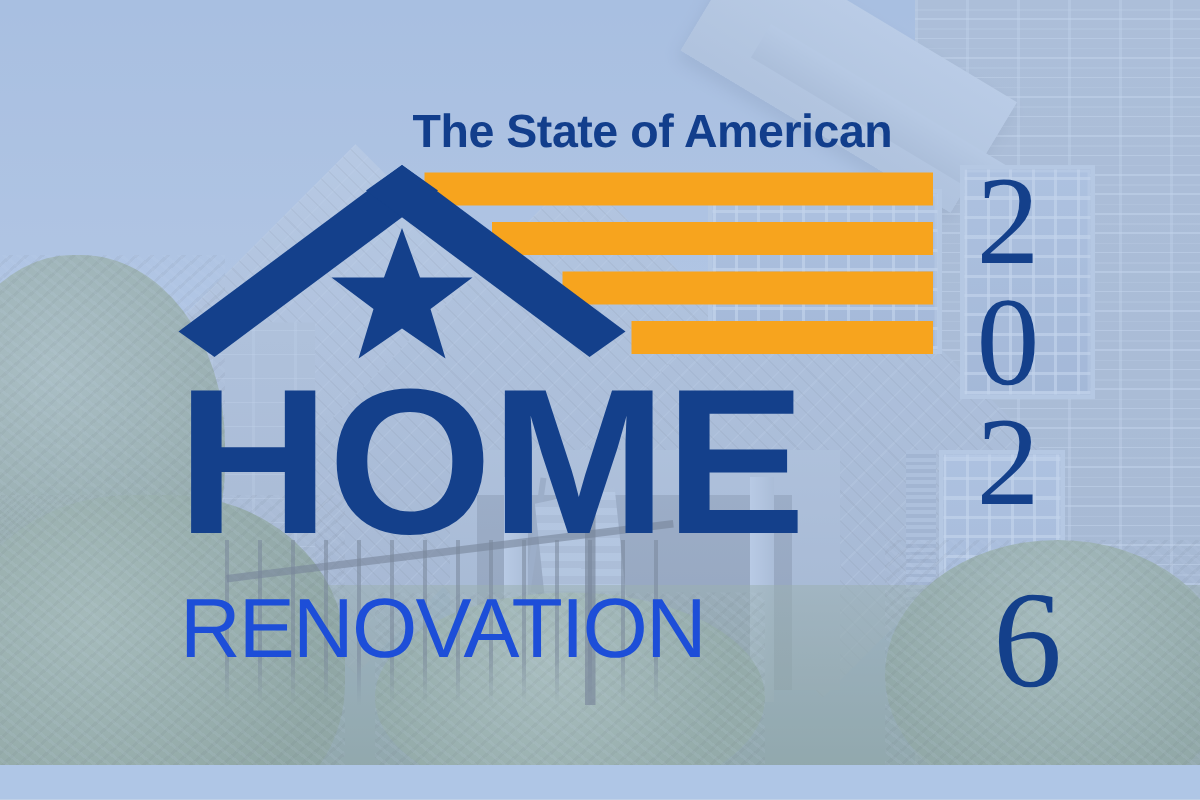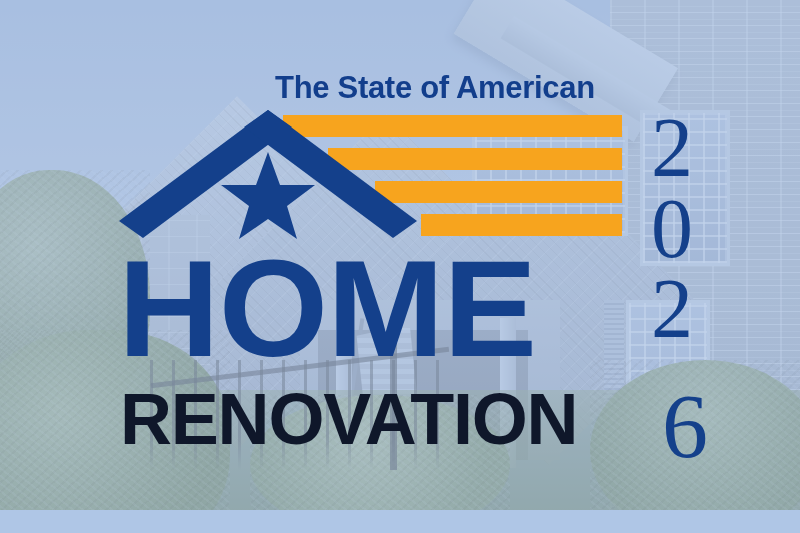--- a/index.html
+++ b/index.html
@@ -102,21 +102,21 @@
   
   .logo{position:absolute;inset:0;}
   .stripe{position:absolute;background:#F7A41E;}
   .kicker{position:absolute;left:275px;top:70px;
     font-size:31px;font-weight:700;letter-spacing:-0.3px;color:#123E8C;
     font-family:"Liberation Sans", sans-serif;white-space:nowrap;}
   .home{position:absolute;left:118px;top:239px;
     font-size:138px;line-height:138px;font-weight:700;color:#14408B;
     letter-spacing:-1px;transform:scaleX(1.02);transform-origin:left top;white-space:nowrap;}
   .reno{position:absolute;left:120px;top:382px;
-    font-size:72px;line-height:74px;font-weight:700;color:#0f172a;
+    font-size:56px;line-height:74px;font-weight:400;color:#1d4ed8;
     letter-spacing:-1.2px;white-space:nowrap;}
   .year{position:absolute;right:96px;top:108px;width:64px;
     color:#14408B;font-family:"Liberation Serif", serif;font-size:84px;line-height:0.96;
     text-align:center;}
   .year div{display:block;}
   .yearLast{position:absolute;right:92px;top:380px;
     color:#14408B;font-family:"Liberation Serif", serif;font-size:92px;line-height:1;}
 </style>
 </head>
 <body>

